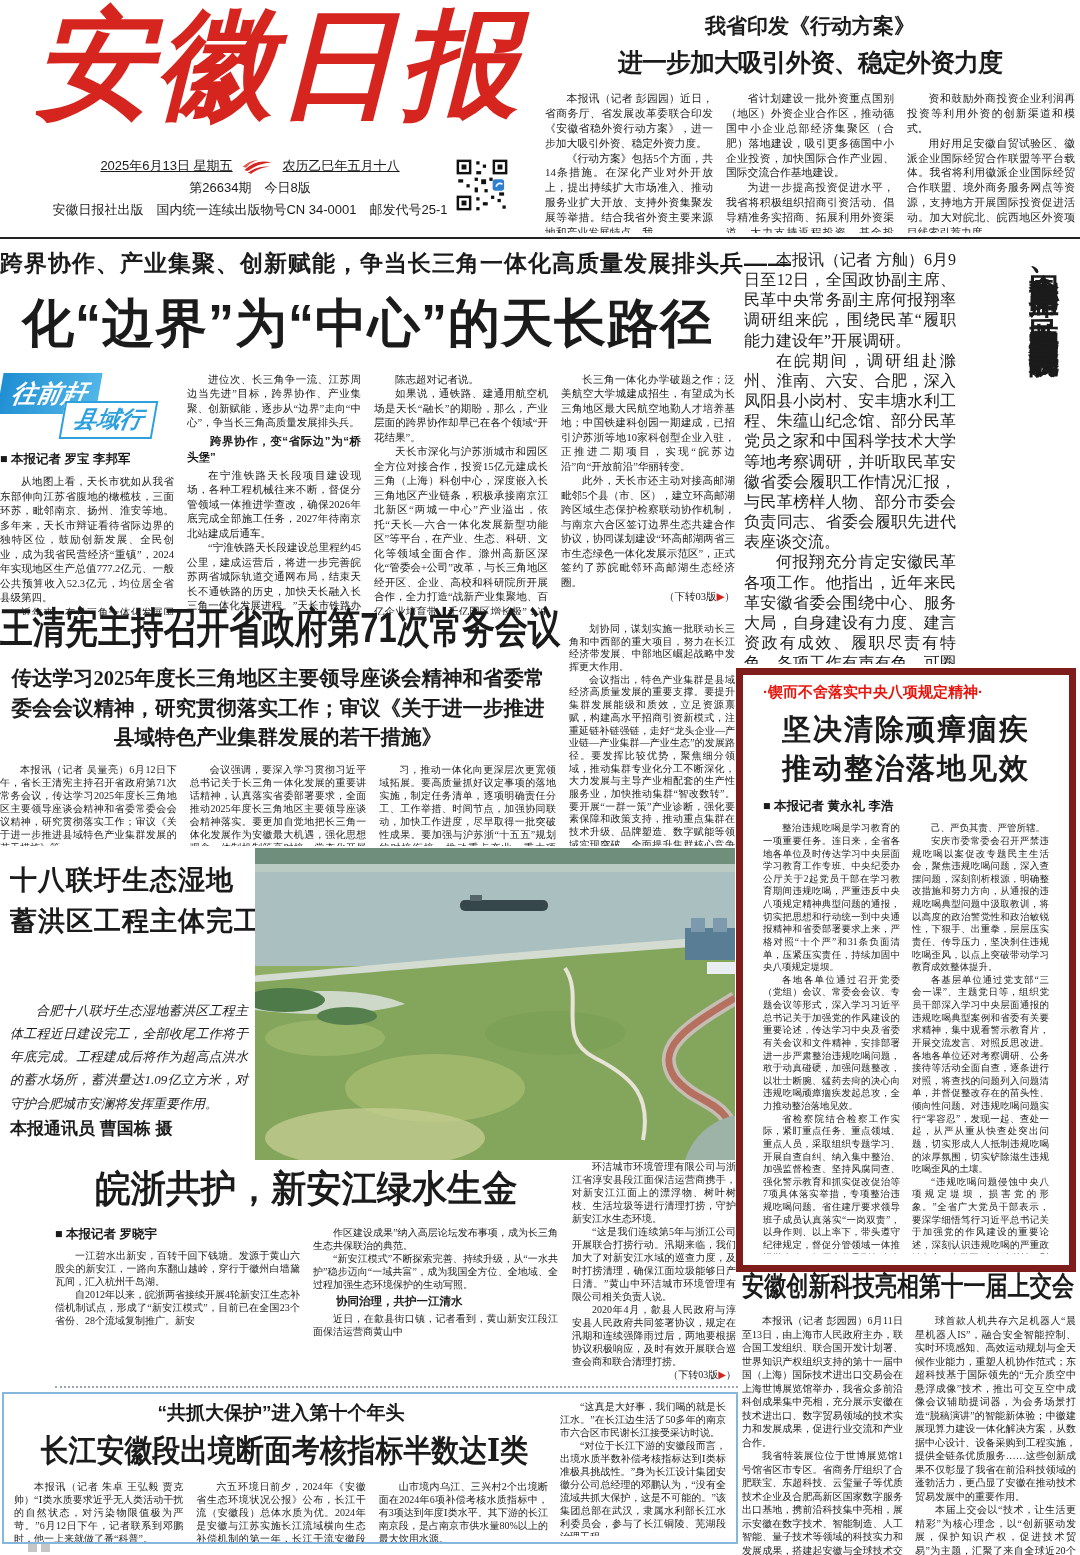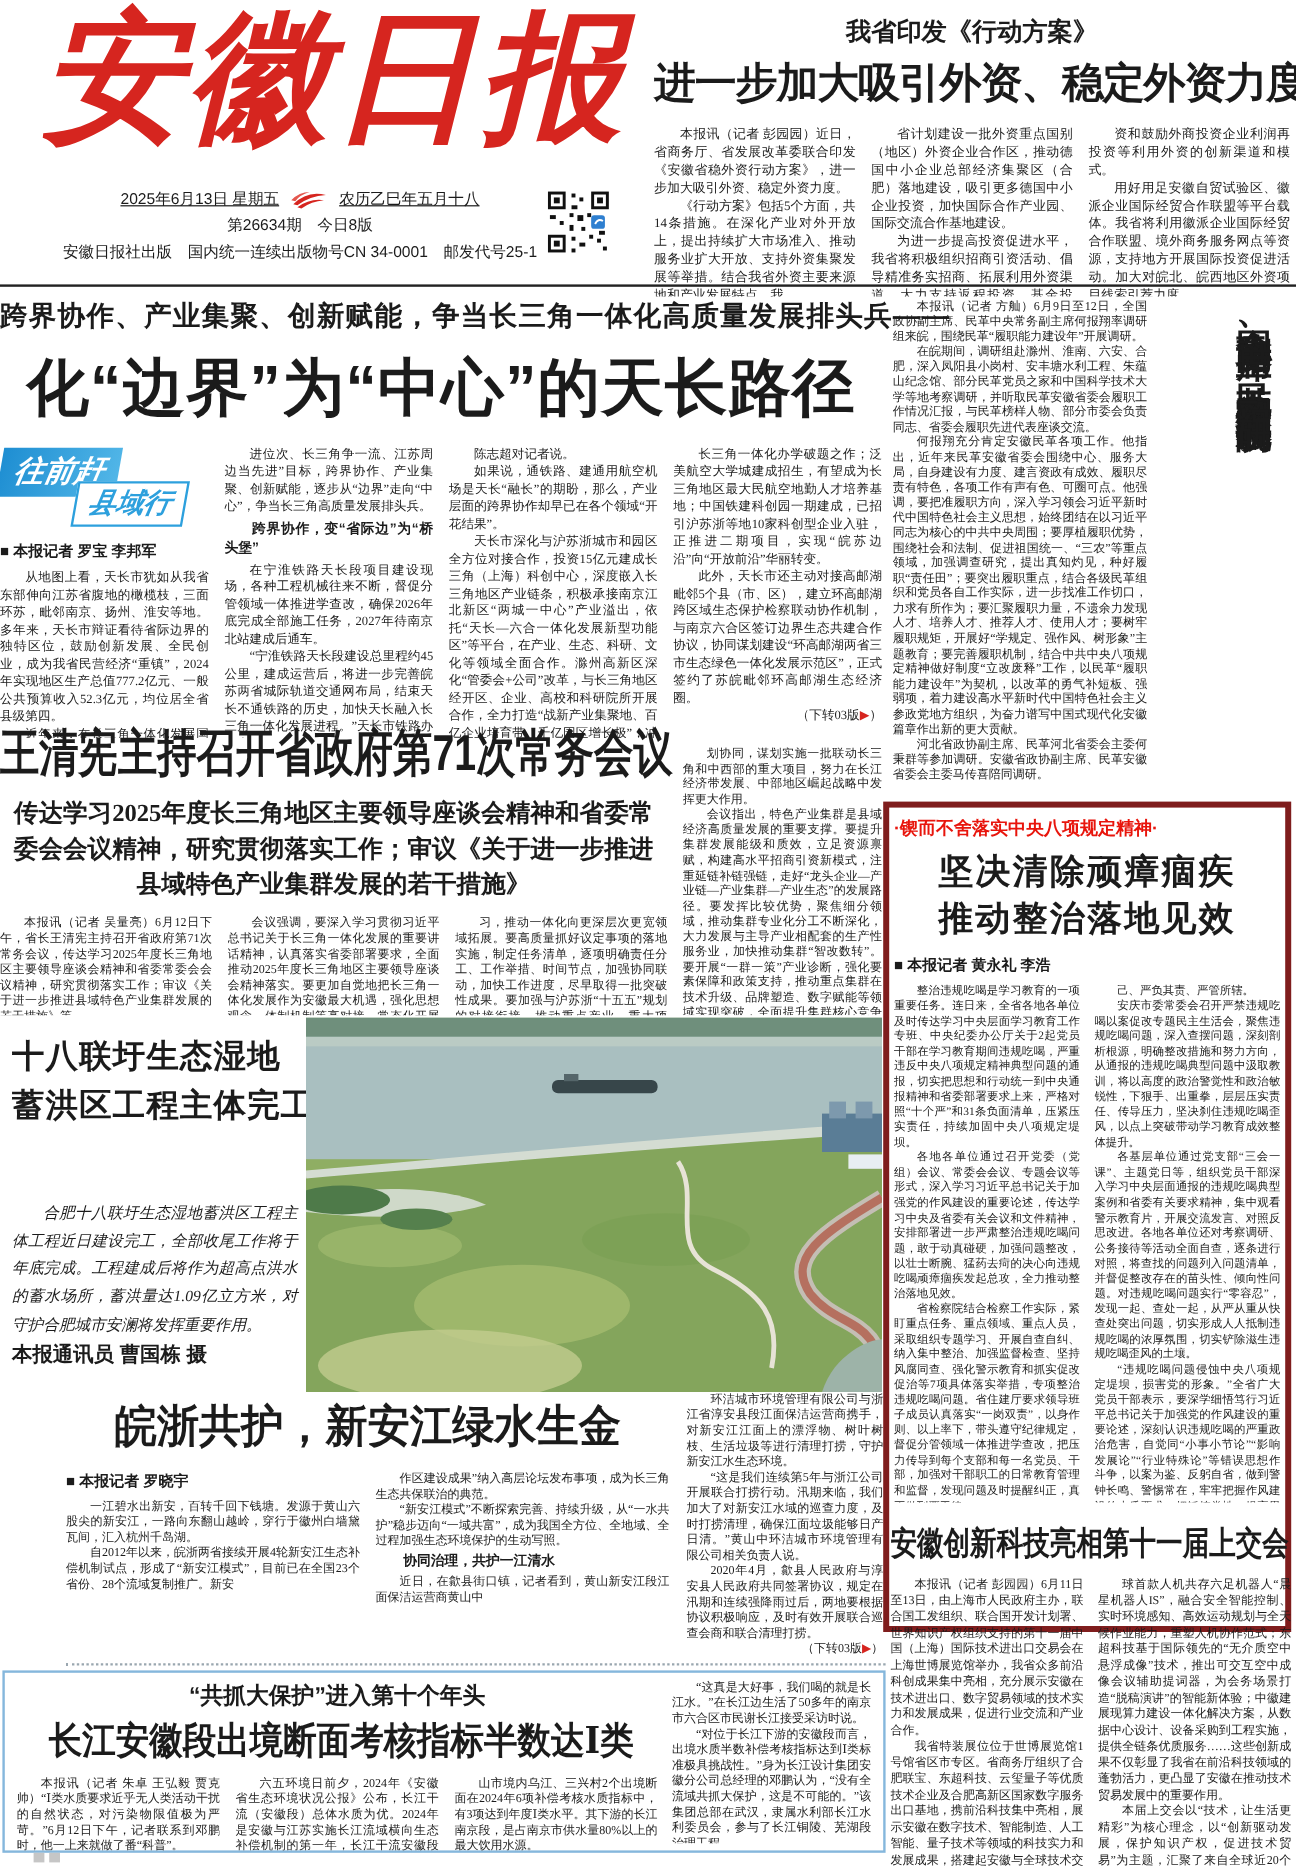--- a/index.html
+++ b/index.html
@@ -24,47 +24,47 @@
       font-family:"Liberation Serif","DejaVu Serif",serif;line-height:1.25;}
   .mast-info{position:absolute;left:40px;top:155px;width:420px;text-align:center;
       font-size:13px;line-height:1.7;}
   .mast-line1{display:flex;align-items:center;justify-content:center;gap:8px;text-decoration:underline;}
   .qr{position:absolute;left:455px;top:158px;width:54px;height:54px;}
   .top-rule{position:absolute;left:0;top:237px;width:1080px;height:2px;background:#222;}
 
   
   .top-story{left:545px;top:12px;width:530px;}
   .k-top{font-size:21px;font-weight:bold;text-align:center;}
-  .h-top{font-size:35px;font-weight:bold;text-align:center;margin:6px 0 12px 0;letter-spacing:-1px;white-space:nowrap;font-family:Liberation Serif, serif;}
+  .h-top{font-size:25px;font-weight:bold;text-align:center;margin:6px 0 12px 0;letter-spacing:-1px;white-space:nowrap;font-family:Liberation Serif, serif;}
   .top-story .cols{height:142px;}
   .top-story .col{font-size:10.8px;}
 
   
   .lead{left:0;top:248px;width:735px;}
   .k-lead{font-size:23px;font-weight:bold;letter-spacing:1px;white-space:nowrap;}
   .h-lead{font-size:52px;font-weight:bold;text-align:center;margin:10px 0 14px 0;letter-spacing:1px;white-space:nowrap;}
   .lead .cols{height:242px;}
   .badge{margin-bottom:14px;height:64px;position:relative;}
   .badge1{position:absolute;left:0;top:0;background:linear-gradient(100deg,#1e8ed2,#53b7e8);
       color:#fff;transform:skewX(-10deg);font-style:italic;font-weight:bold;font-size:25px;
       padding:3px 12px;}
   .badge2{position:absolute;left:62px;top:28px;border:2px solid #2da0dd;color:#2da0dd;
       transform:skewX(-10deg);font-style:italic;font-weight:bold;font-size:23px;
       padding:1px 10px;background:#fff;}
 
   
   .visit{left:744px;top:250px;width:330px;height:414px;display:flex;}
-  .visit-body{width:212px;font-size:10px;line-height:1.26;text-align:justify;overflow:hidden;}
+  .visit-body{width:212px;font-size:16px;line-height:1.26;text-align:justify;overflow:hidden;}
   .visit-head{width:108px;height:410px;margin-left:6px;writing-mode:vertical-rl;
       font-family:"Liberation Sans","DejaVu Sans",sans-serif;font-weight:bold;
       font-size:30px;line-height:1.72;letter-spacing:2px;overflow:hidden;}
 
   
-  .redbox{left:736px;top:668px;width:340px;height:692px;box-sizing:border-box;
-      border:5px solid #7f1d1d;padding:8px 4px;overflow:hidden;}
+  .redbox{left:736px;top:668px;width:340px;height:604px;box-sizing:border-box;
+      border:7px solid #7f1d1d;padding:8px 20px;overflow:hidden;}
   .k-red{color:#e8150c;font-weight:bold;font-size:15px;font-family:"Liberation Sans","DejaVu Sans",sans-serif;}
   .h-red{font-size:29px;font-weight:bold;text-align:center;letter-spacing:2px;line-height:1.35;margin:8px 0 10px 0;}
   .redbox .cols{height:432px;}
   .redbox .col{font-size:9.5px;line-height:1.33;}
 
   
   .gov{left:0;top:600px;width:735px;height:246px;display:flex;overflow:hidden;}
   .gov-left{width:556px;}
   .gov-right{width:166px;margin-left:13px;font-size:10px;line-height:1.27;text-align:justify;overflow:hidden;margin-top:23px;}
   .h-gov{font-size:42px;font-weight:bold;white-space:nowrap;transform:scaleX(.78);transform-origin:left center;}

